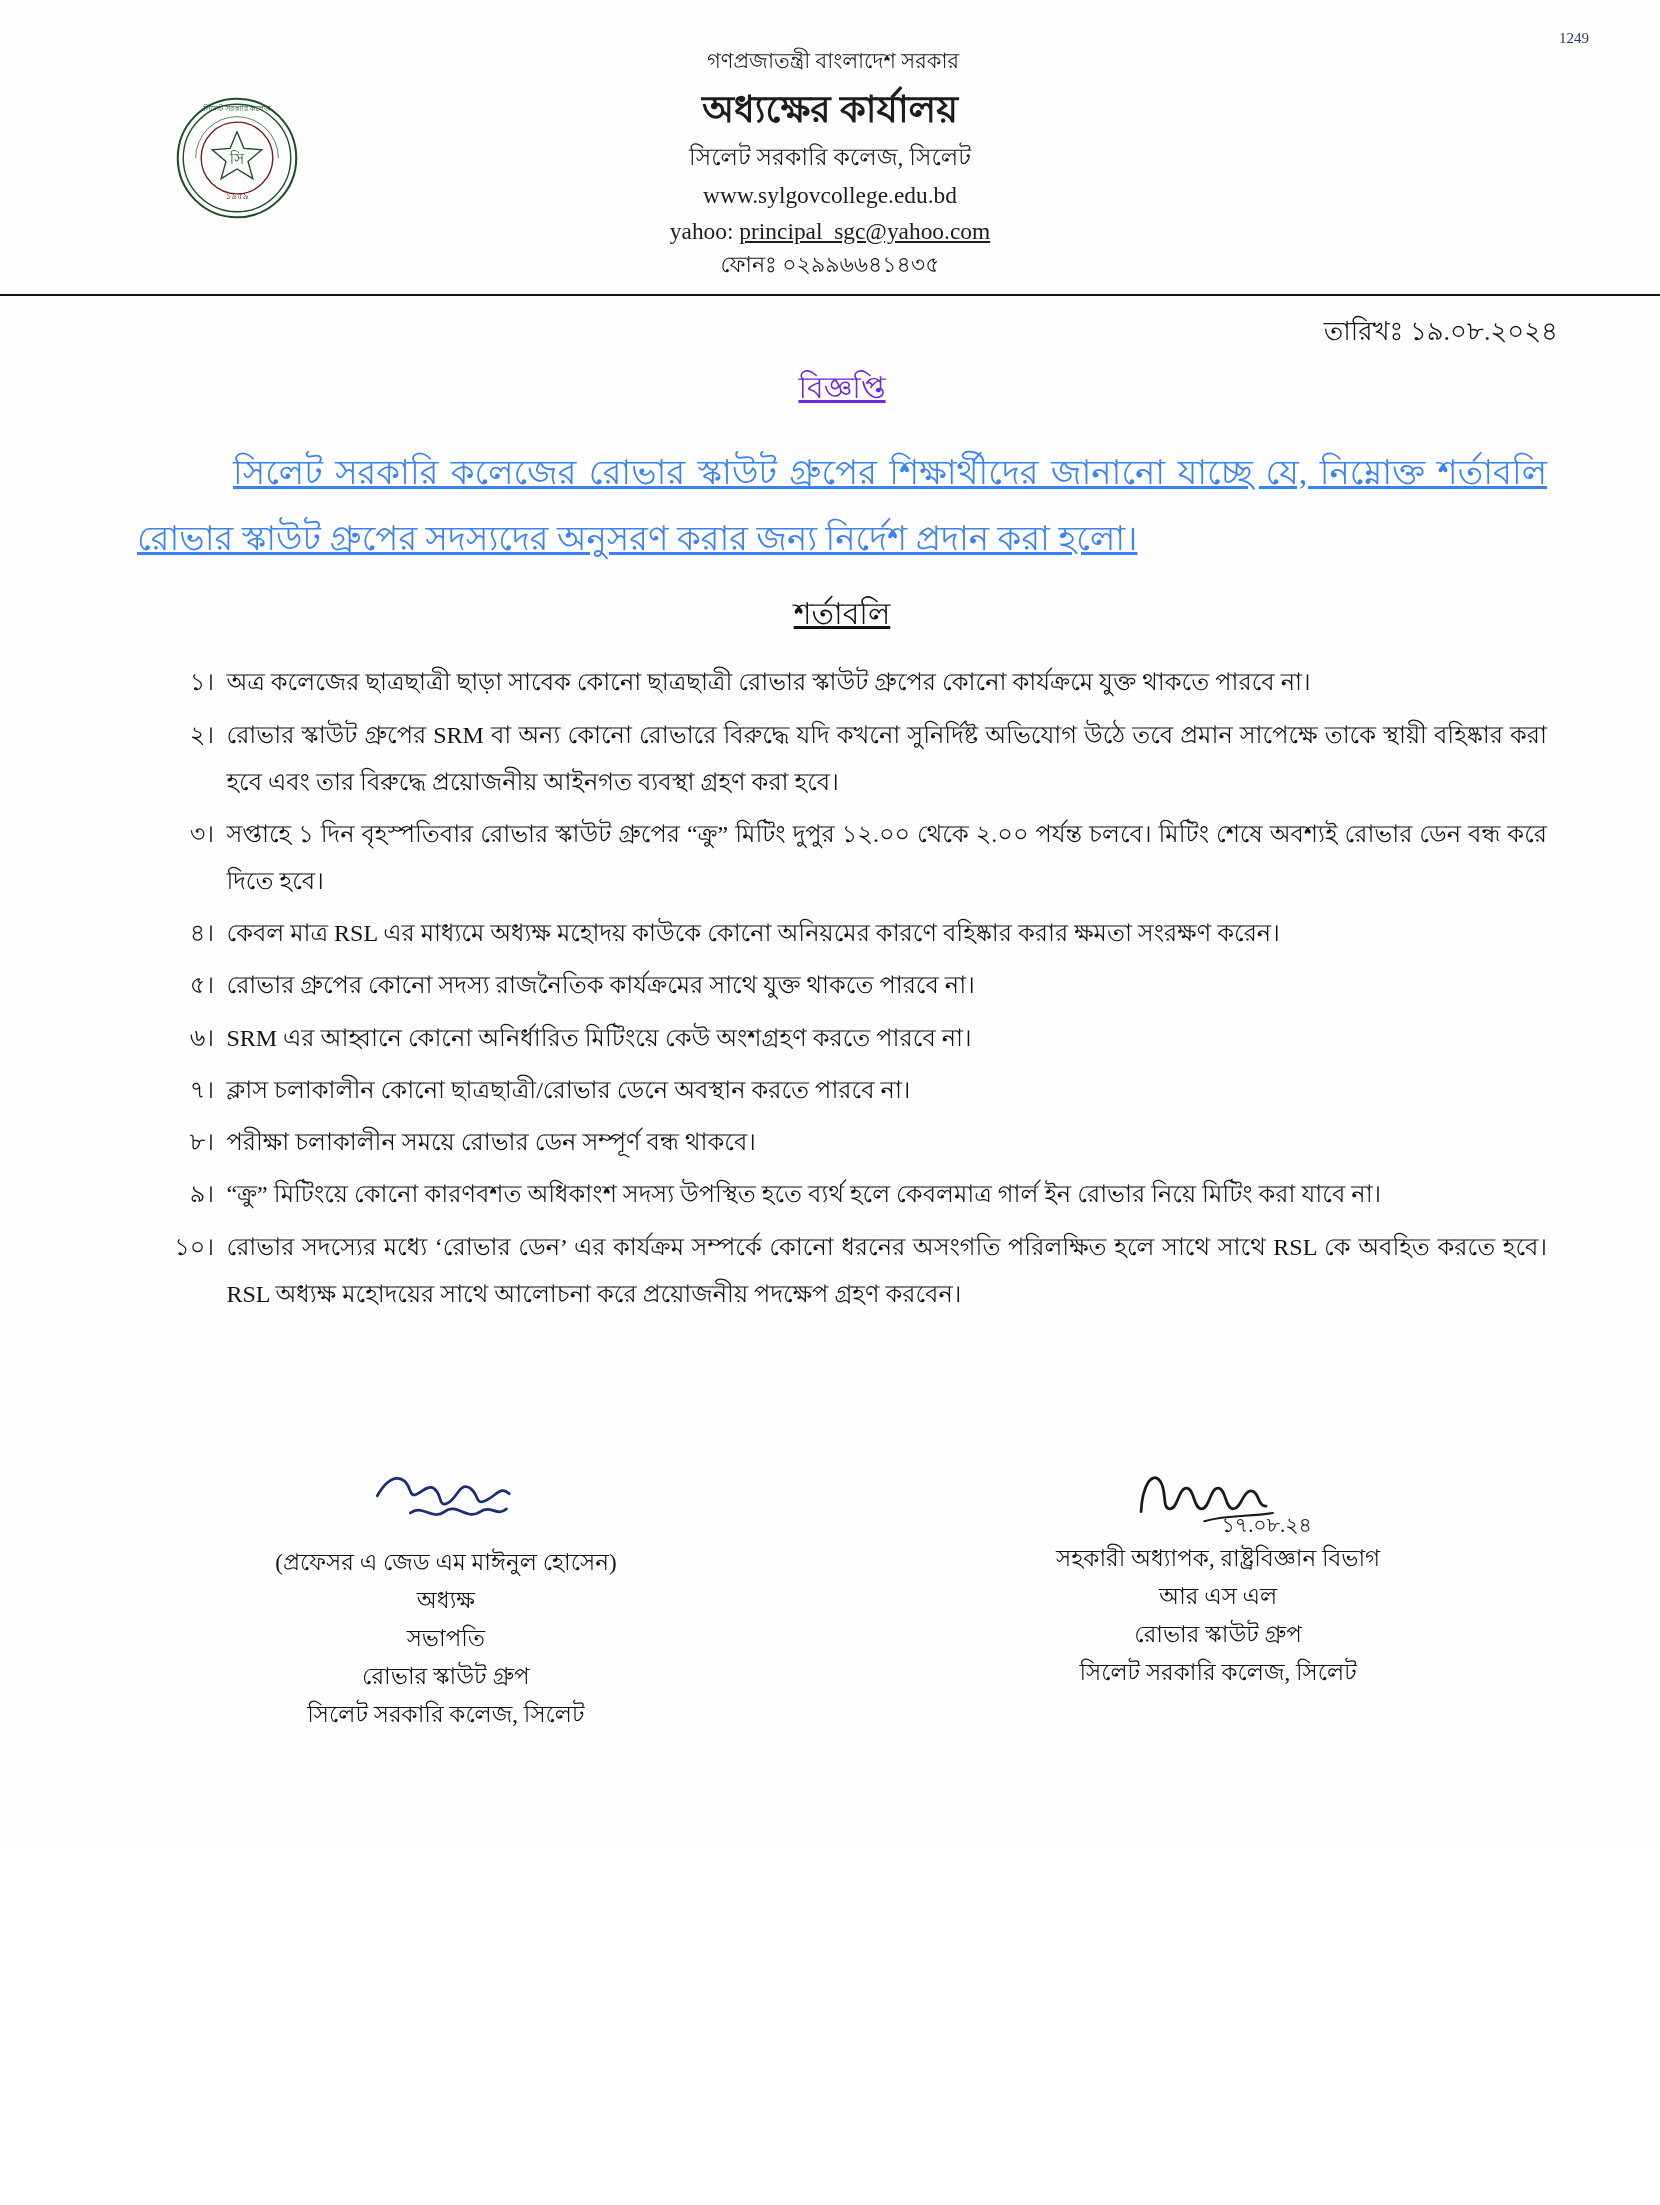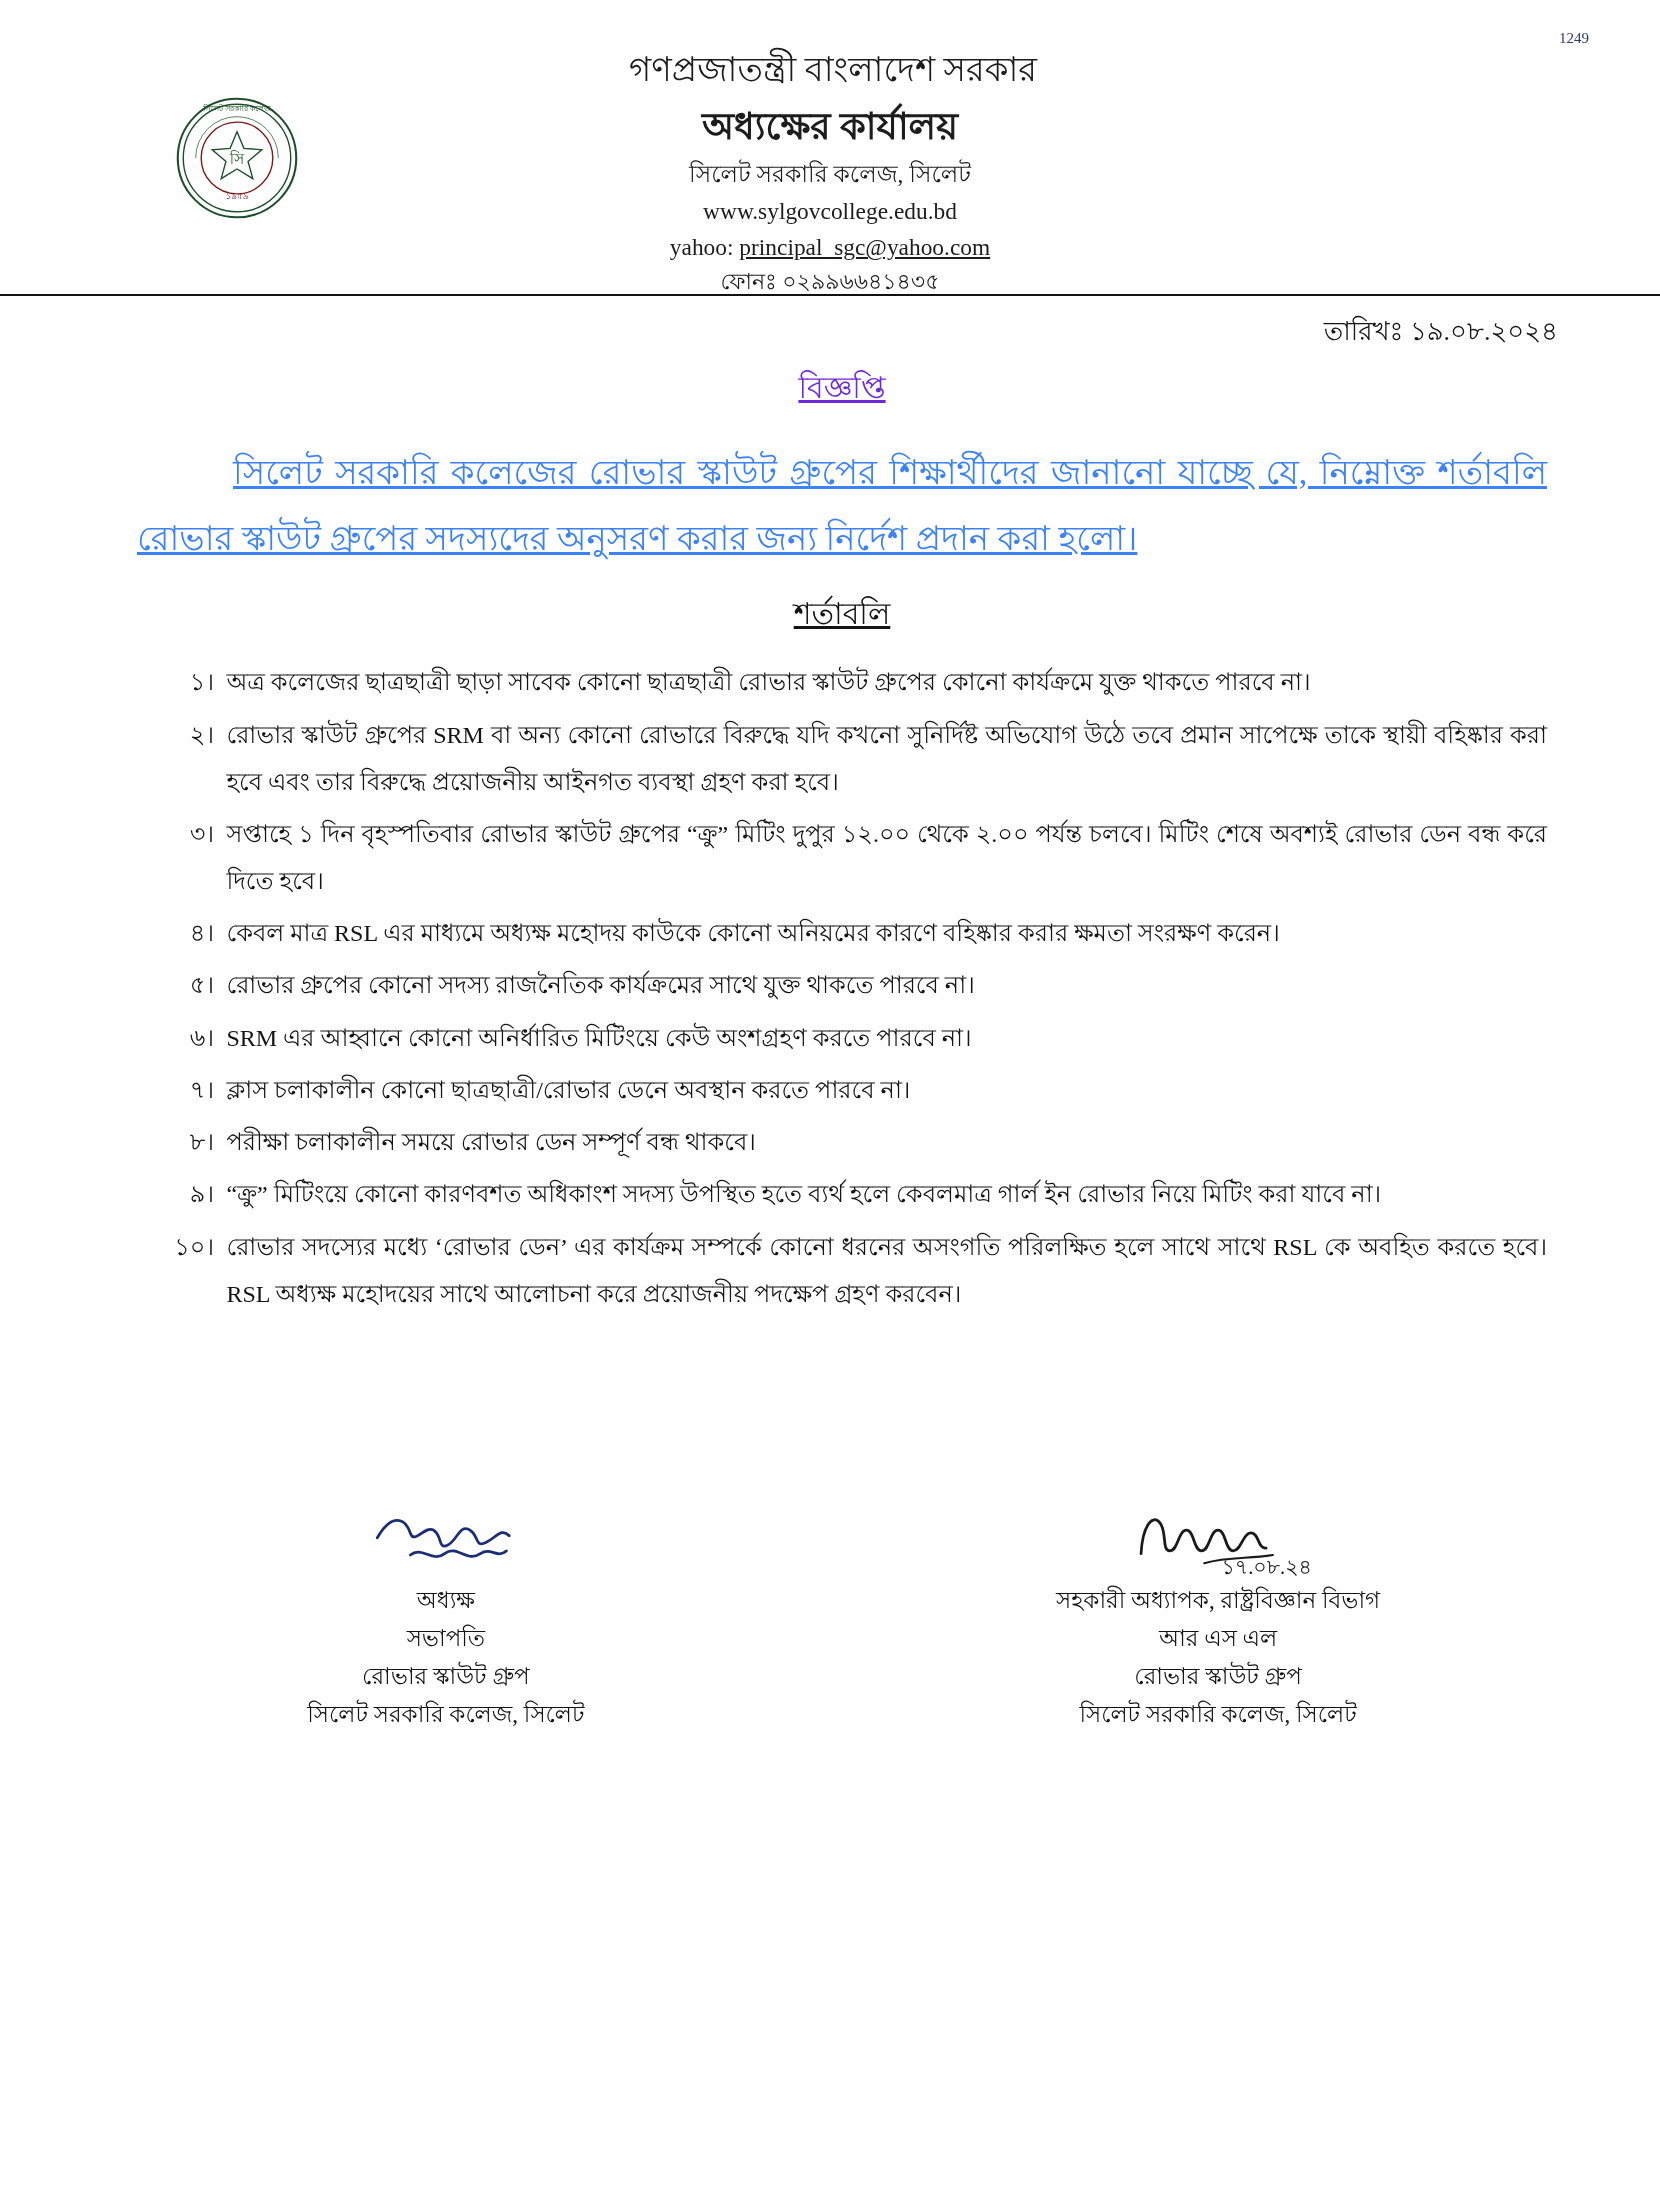--- a/index.html
+++ b/index.html
@@ -39,21 +39,21 @@
     top: 96px;
     width: 124px;
     height: 124px;
   }
   .logo svg { display: block; }
   .hdr-line {
     color: #1c1c1c;
     line-height: 1.3;
   }
   .hdr-gov {
-    font-size: 34px;
+    font-size: 21px;
     margin-top: 13.7px;
     padding-left: 6px;
   }
   .hdr-office {
     font-size: 37px;
     margin-top: 11px;
     font-weight: bold;
   }
   .hdr-college {
     font-size: 23.4px;
@@ -262,20 +262,21 @@
 
   <div class="signatures">
 
     <div class="sig-block">
       <div class="sig-img">
         <svg width="234" height="79" viewBox="0 0 340 115" xmlns="http://www.w3.org/2000/svg">
           <path d="M70 55 C90 20, 110 25, 118 48 C124 66, 140 36, 152 44 C165 52, 158 72, 172 66 C186 60, 190 34, 205 44 C218 52, 212 70, 228 62 C244 54, 250 40, 262 52" fill="none" stroke="#1b2d75" stroke-width="4" stroke-linecap="round"></path>
           <path d="M118 80 C135 66, 150 92, 168 78 C186 64, 200 92, 220 78 C236 68, 244 86, 258 74" fill="none" stroke="#1b2d75" stroke-width="4" stroke-linecap="round"></path>
         </svg>
       </div>
+      <div class="sig-name">(প্রফেসর এ জেড এম মাঈনুল হোসেন)</div>
       <div class="sig-line">অধ্যক্ষ</div>
       <div class="sig-line">সভাপতি</div>
       <div class="sig-line">রোভার স্কাউট গ্রুপ</div>
       <div class="sig-line">সিলেট সরকারি কলেজ, সিলেট</div>
     </div>
 
     <div class="sig-block">
       <div class="sig-img">
         <svg width="234" height="79" viewBox="0 0 340 115" xmlns="http://www.w3.org/2000/svg" style="font-size:33px">
           <path d="M58 78 C60 40, 74 18, 86 34 C96 48, 88 74, 100 74 C112 74, 112 44, 124 44 C136 44, 134 74, 146 74 C158 74, 158 44, 170 44 C182 44, 180 74, 192 74 C204 74, 206 48, 218 48 C230 48, 228 72, 240 70" fill="none" stroke="#1a1a1a" stroke-width="4" stroke-linecap="round"></path>

